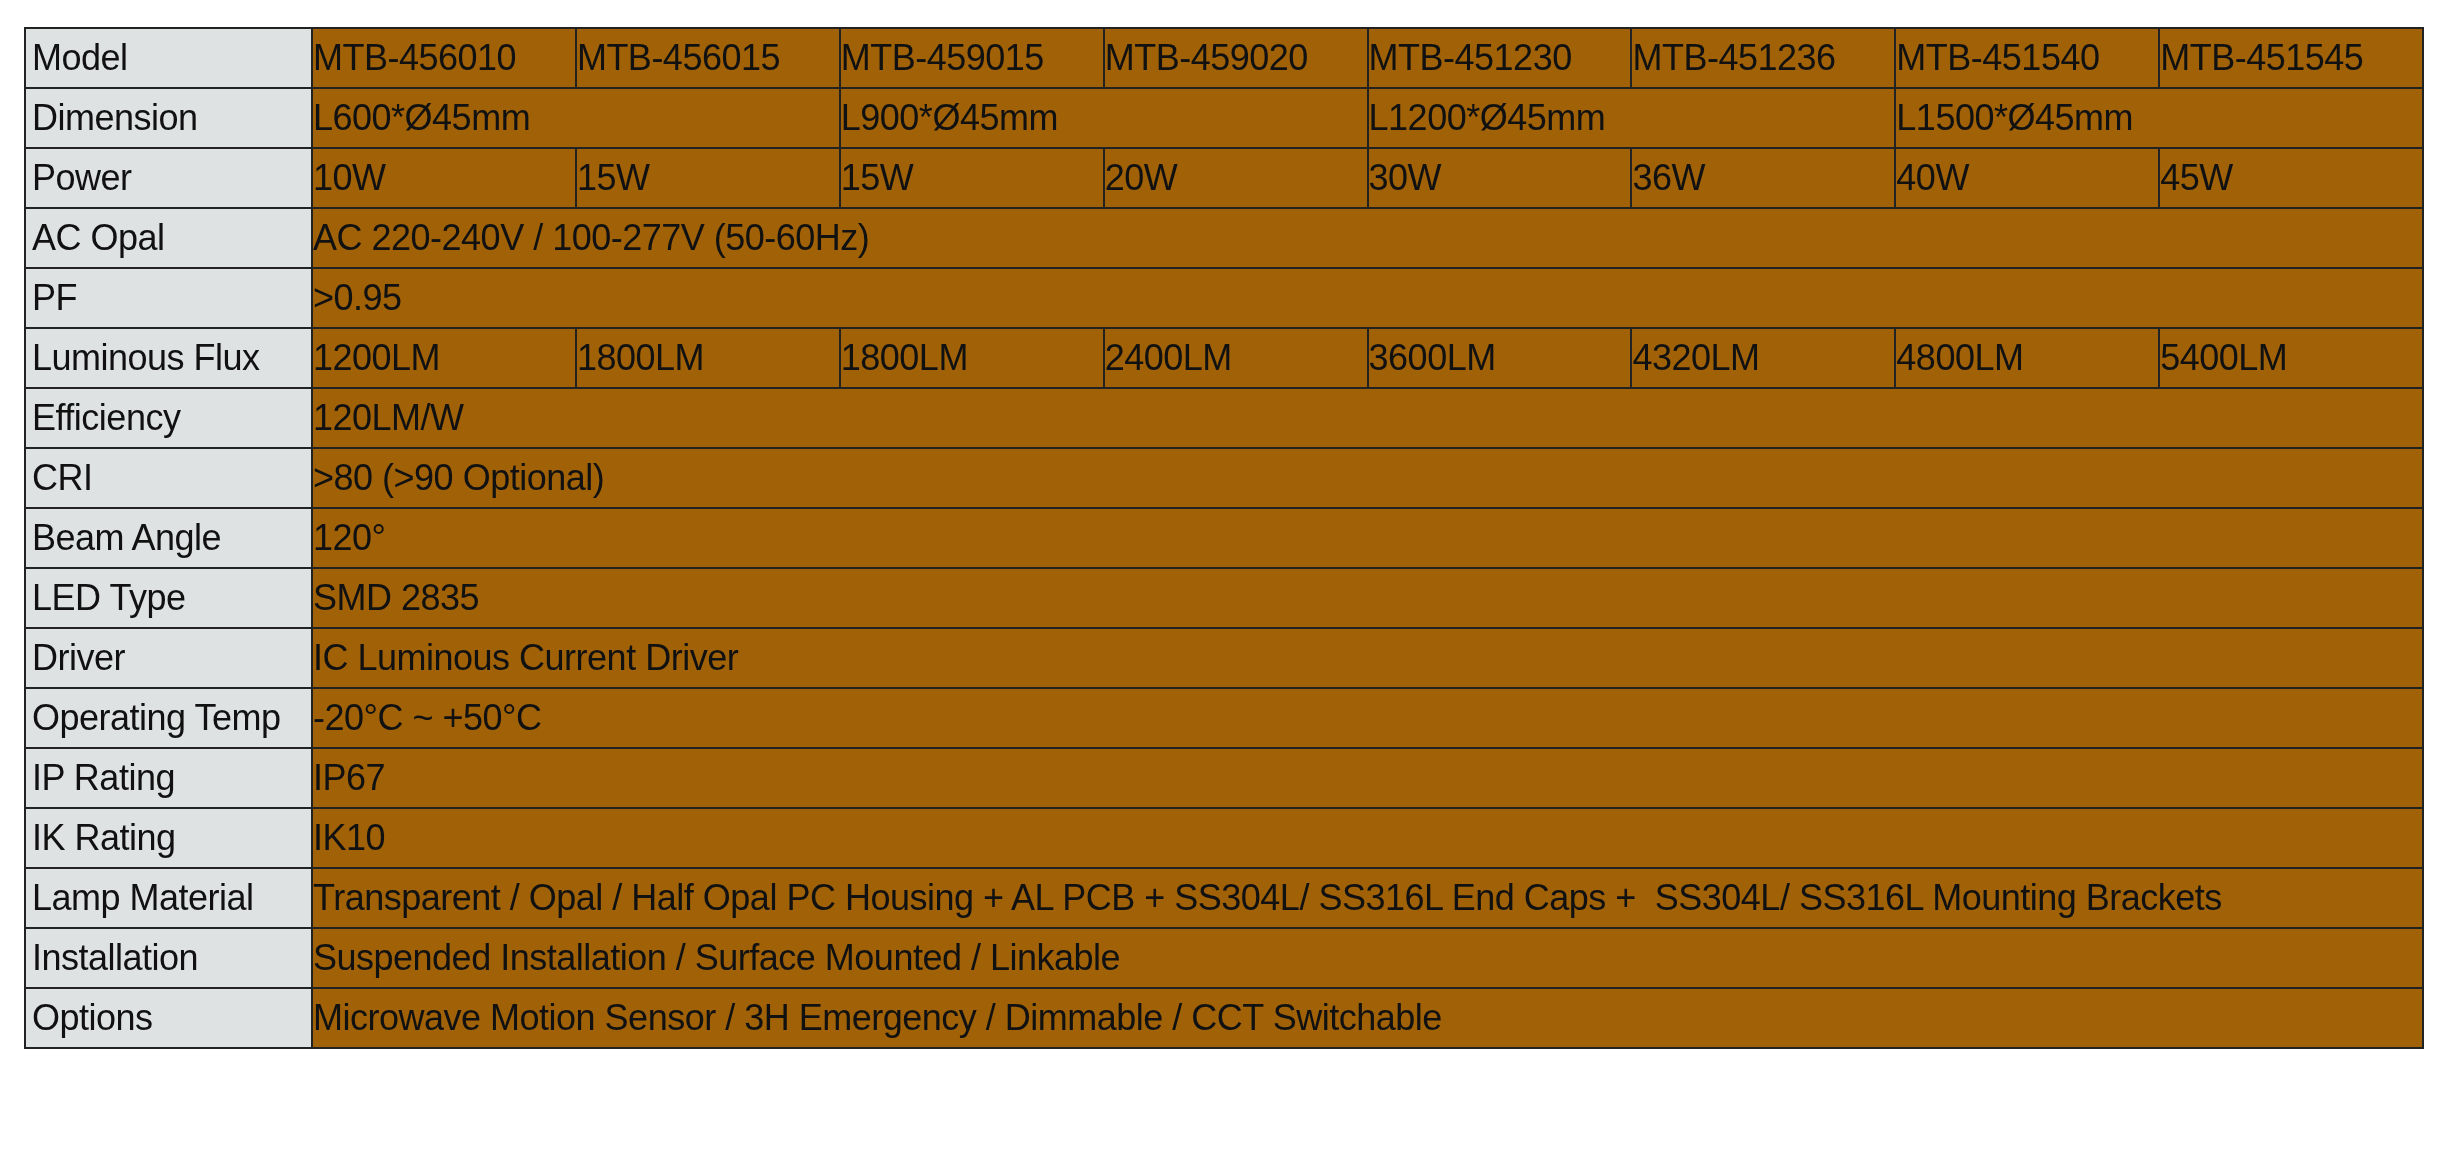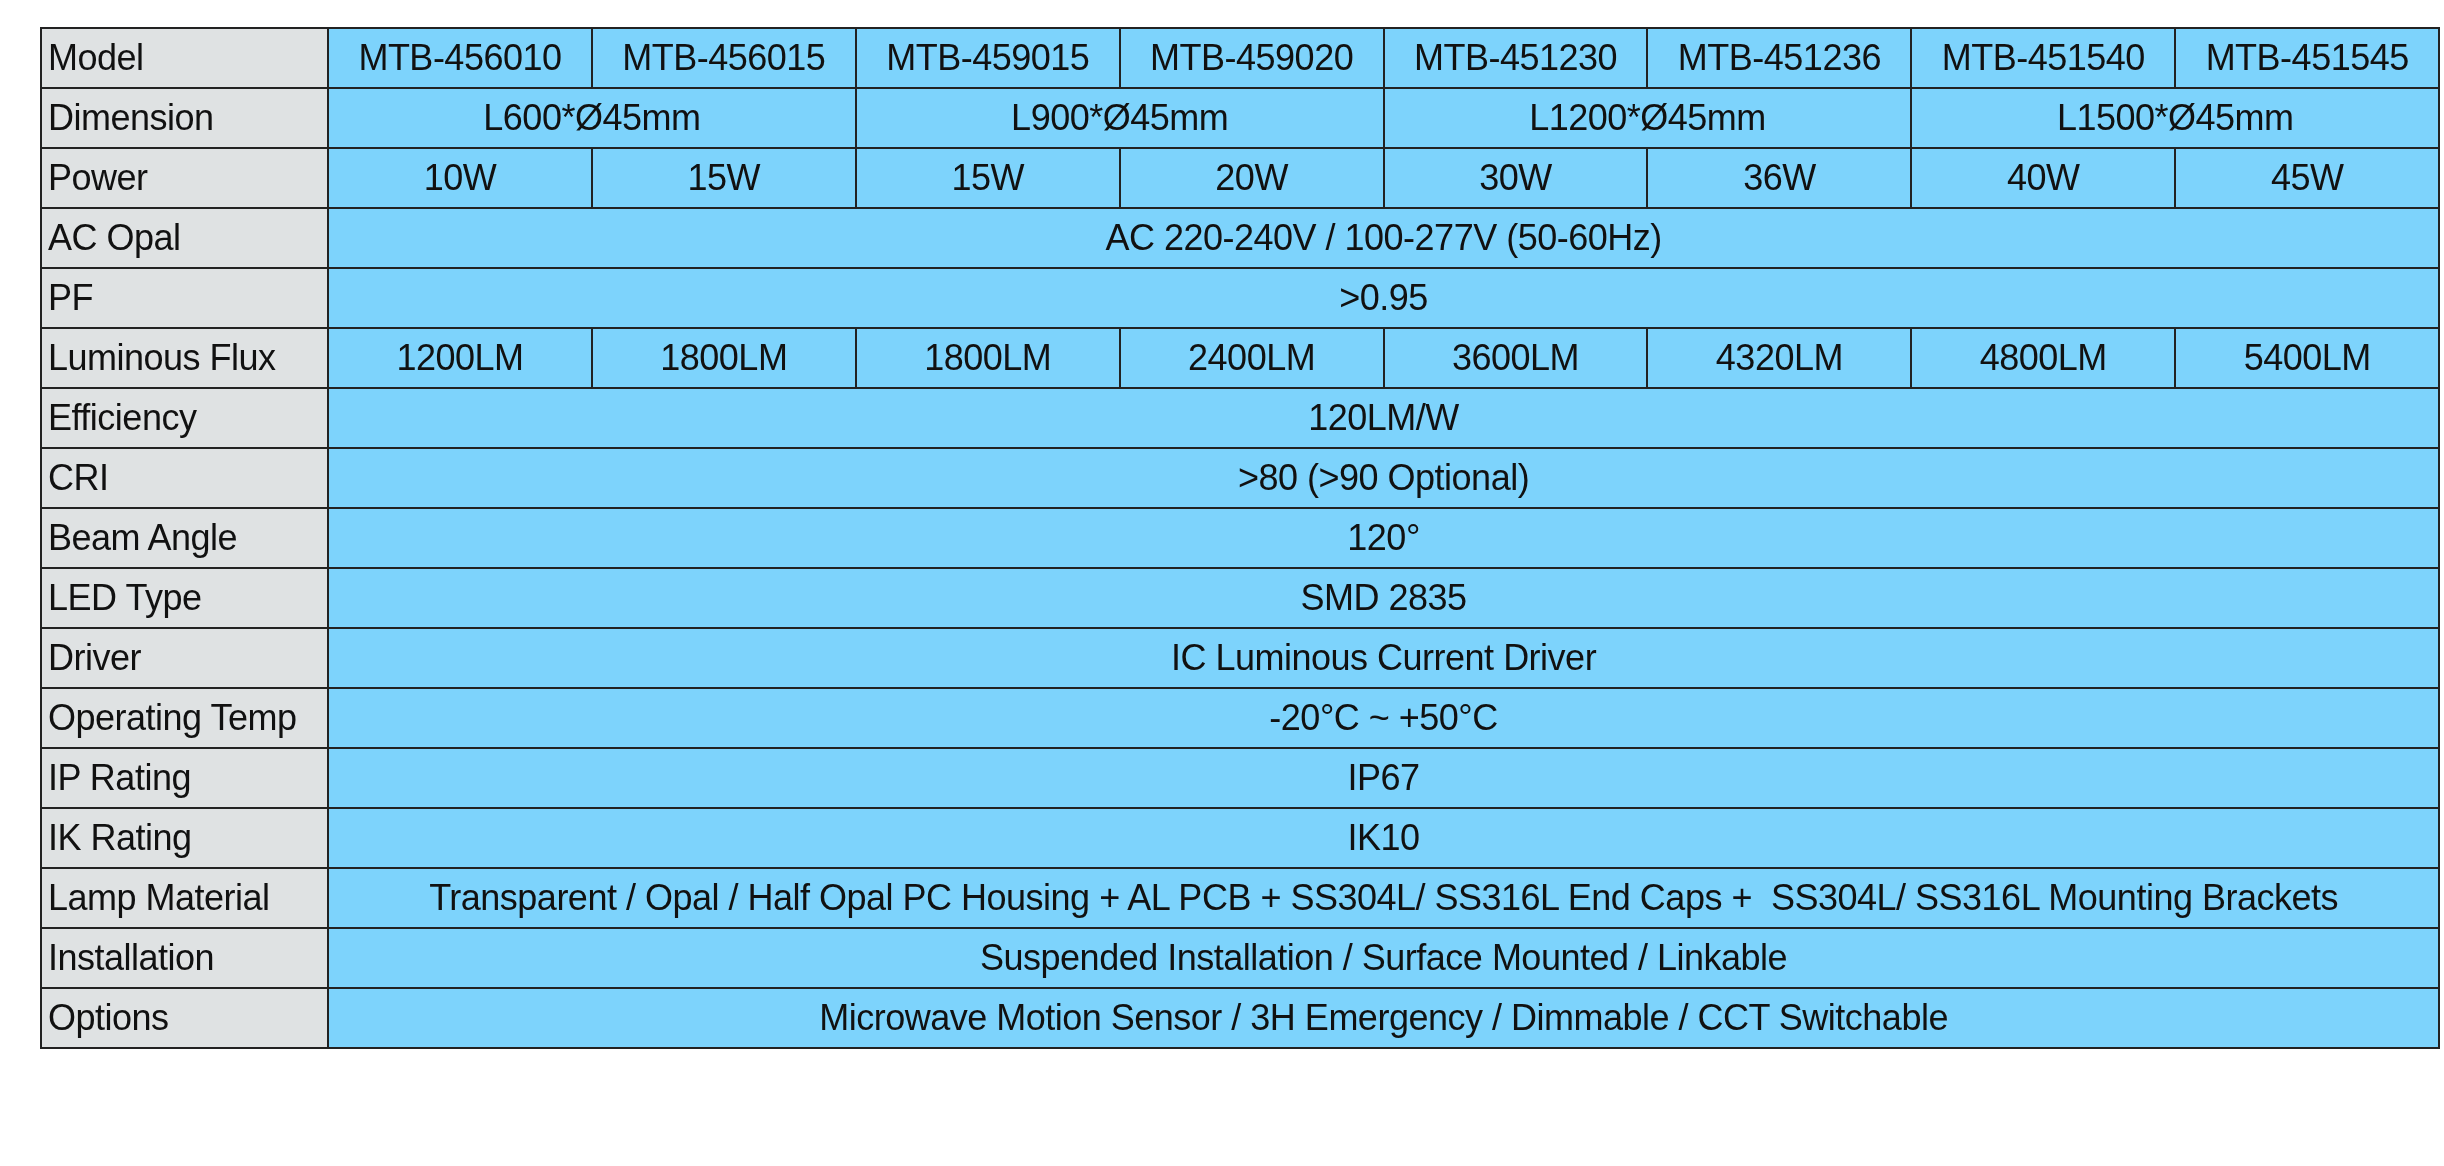--- a/index.html
+++ b/index.html
@@ -1,33 +1,33 @@
 <!DOCTYPE html>
 <html><head>
 <meta charset="utf-8">
 <style>
   html, body { margin: 0; padding: 0; background: #ffffff; }
   body { width: 2444px; height: 1166px; position: relative; overflow: hidden; }
   .spec-table {
     position: absolute;
-    left: 40px; top: 27px;
+    left: 24px; top: 27px;
     width: 2398px;
     border-collapse: collapse;
     table-layout: fixed;
     font-family: "Liberation Sans", sans-serif;
     font-size: 36px;
     color: #111;
   }
   .spec-table td {
     border: 2px solid #222;
     height: 58px;
     padding: 0;
-    text-align: center;
+    text-align: left;
     vertical-align: middle;
-    background: #7dd3fc;
+    background: #a16207;
     white-space: nowrap;
     overflow: hidden;
     letter-spacing: -0.5px;
   }
   .spec-table td.label {
     background: #dfe2e3;
     text-align: left;
     padding-left: 6px;
   }
   .spec-table col.c-label { width: 287px; }

